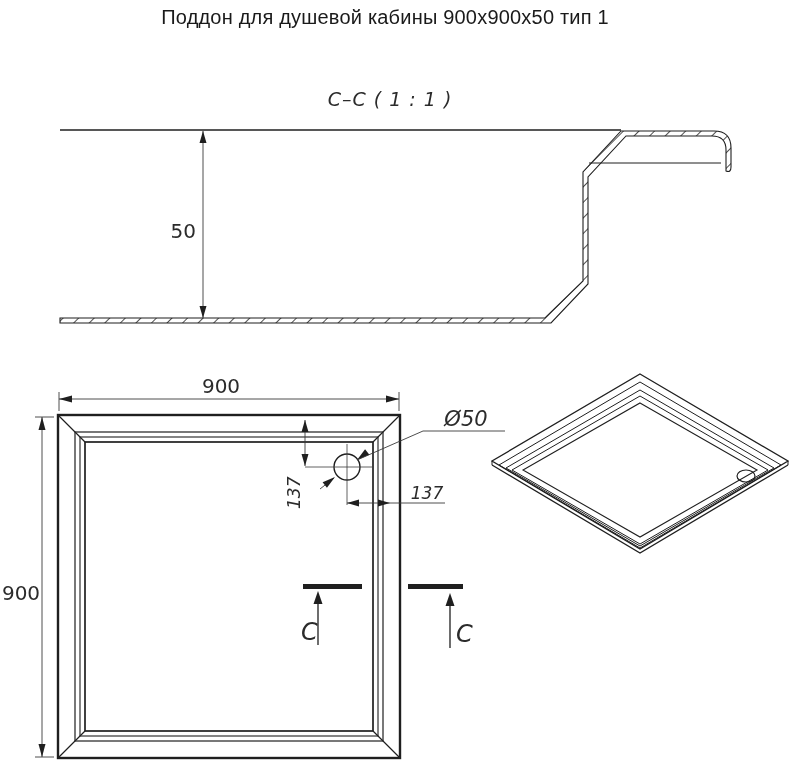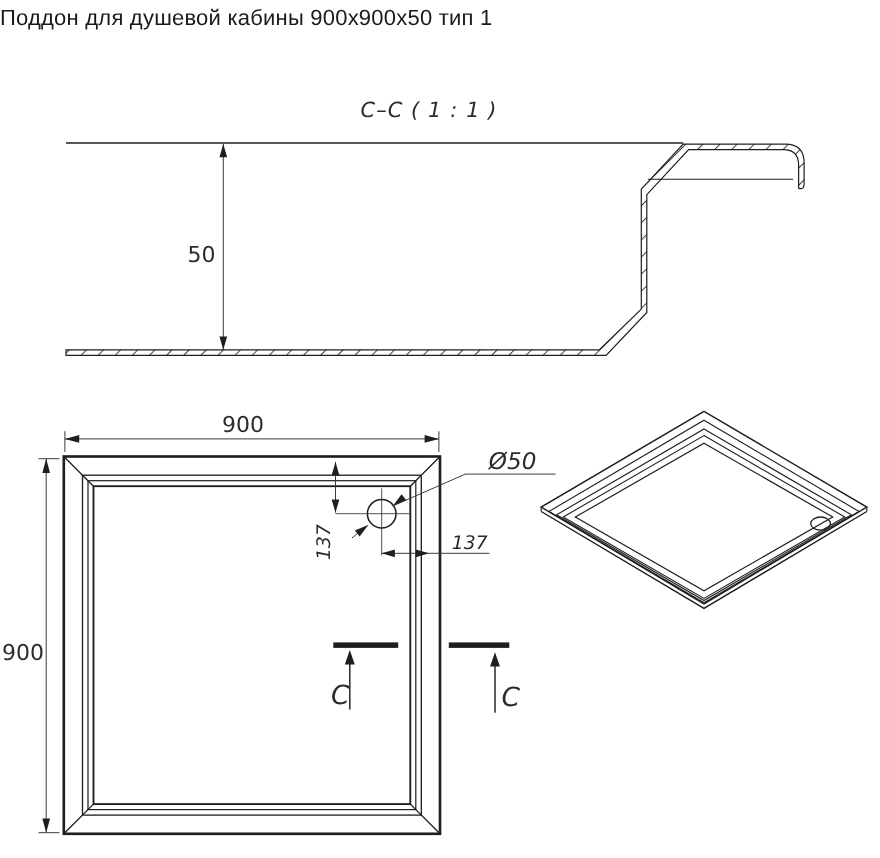--- a/index.html
+++ b/index.html
@@ -1,18 +1,18 @@
 <!DOCTYPE html>
 <html><head>
 <meta charset="utf-8">
 <style>
   html,body{margin:0;padding:0;background:#fff;}
   .page{position:relative;width:800px;height:780px;background:#ffffff;overflow:hidden;
         font-family:"Liberation Sans",sans-serif;}
-  .title{position:absolute;top:6px;left:0;width:770px;
+  .title{position:absolute;top:6px;left:0;width:770px;text-align:center;
          font-size:20px;color:#1a1a1a;letter-spacing:0.2px;}
   svg{position:absolute;top:0;left:0;}
   svg text{fill:#2b2b2b;}
   .dim{font-family:"DejaVu Sans",sans-serif;font-size:20px;}
   .dimsm{font-family:"DejaVu Sans",sans-serif;font-size:17px;font-style:italic;}
   .dia{font-family:"DejaVu Sans",sans-serif;font-size:21px;font-style:italic;}
   .seclbl{font-family:"DejaVu Sans",sans-serif;font-size:19px;font-style:italic;letter-spacing:1px;}
   .cutlbl{font-family:"DejaVu Sans",sans-serif;font-size:24px;font-style:italic;}
   .ln{stroke:#1f1f1f;fill:none;}
   .thin{stroke:#3a3a3a;fill:none;}

